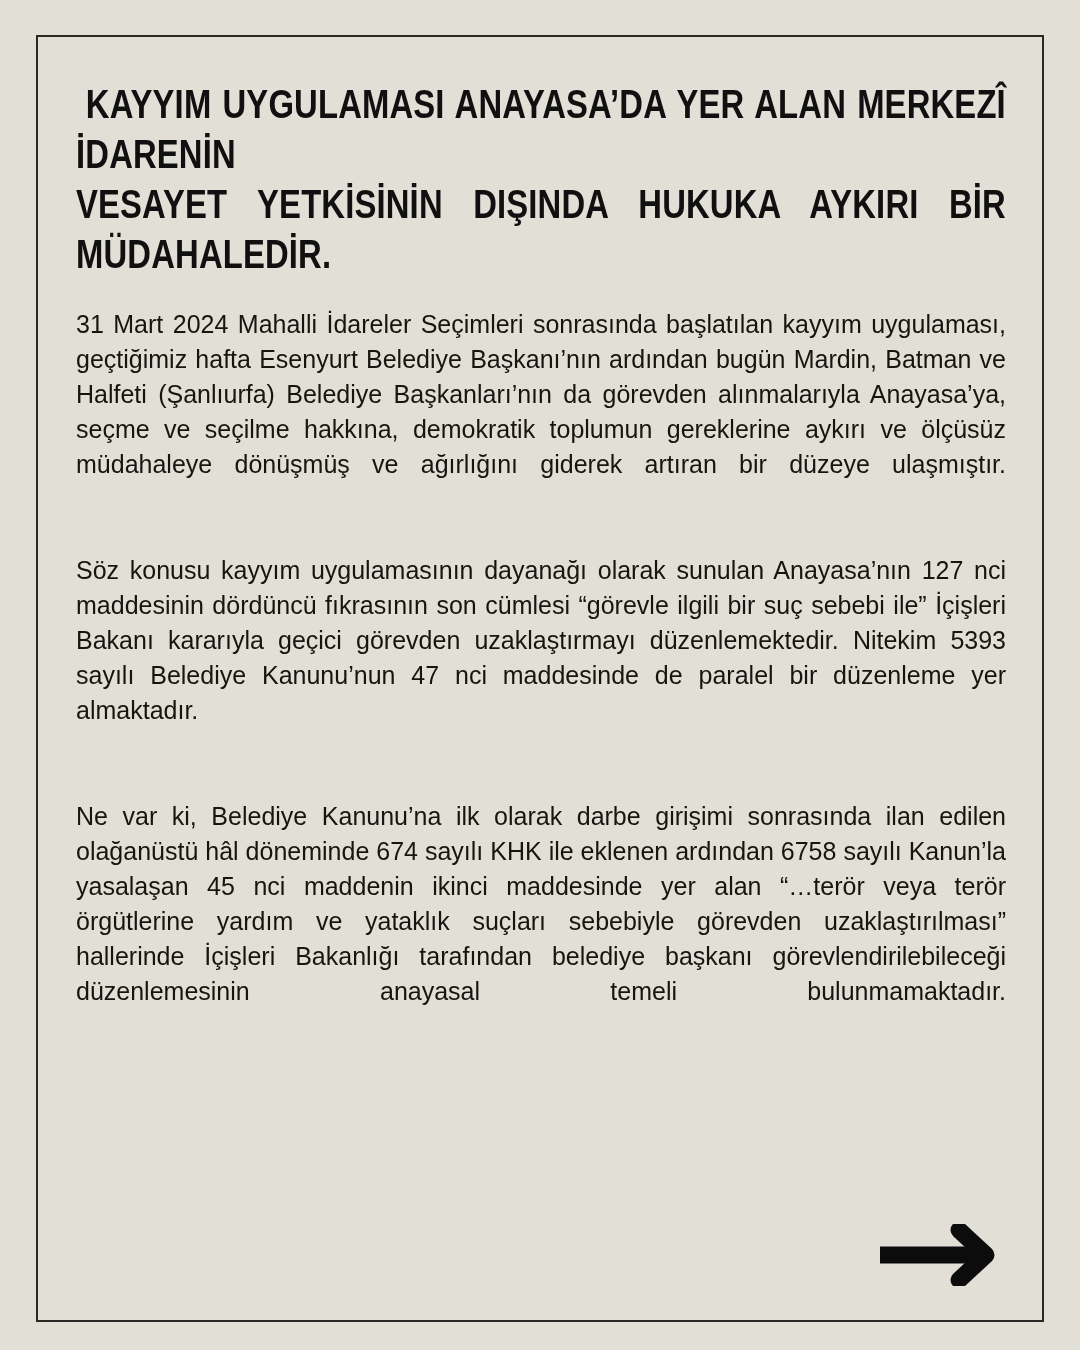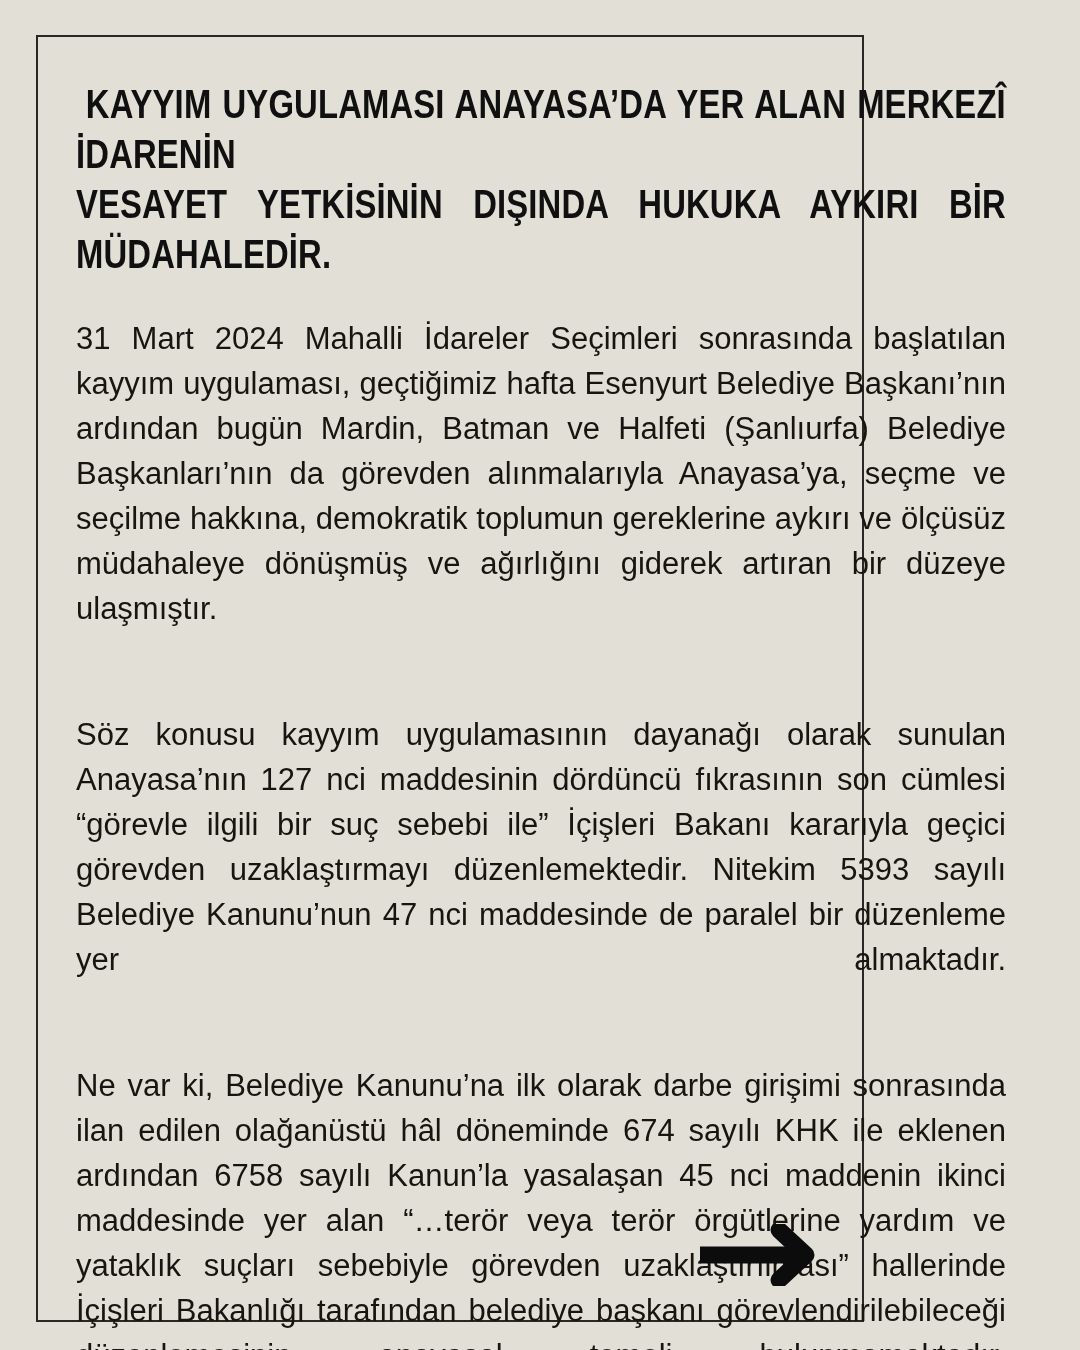--- a/index.html
+++ b/index.html
@@ -11,21 +11,21 @@
     height: 1350px;
     background: #e2dfd7;
     font-family: "Liberation Sans", sans-serif;
     overflow: hidden;
   }
 
   .card {
     position: absolute;
     left: 36px;
     top: 35px;
-    width: 828px;
+    width: 1008px;
     height: 1287px;
     box-sizing: border-box;
     border: 2px solid #2a2824;
     background: #e2dfd7;
   }
 
   .card-inner {
     position: absolute;
     left: 38px;
     top: 0;
@@ -59,24 +59,24 @@
   .headline .dot {
     font-weight: 700;
   }
 
   .body-text {
     margin: 0;
     padding-top: 22px;
   }
 
   .para {
-    margin: 15px 0 36px 0;
+    margin: 6px 0 36px 0;
     font-family: "Liberation Sans", sans-serif;
-    font-size: 31px;
-    line-height: 45px;
+    font-size: 25px;
+    line-height: 35px;
     color: #16150f;
     text-align: justify;
     text-justify: inter-word;
     hyphens: none;
   }
   .para:last-of-type {
     margin-bottom: 0;
   }
   
   .para::after {

